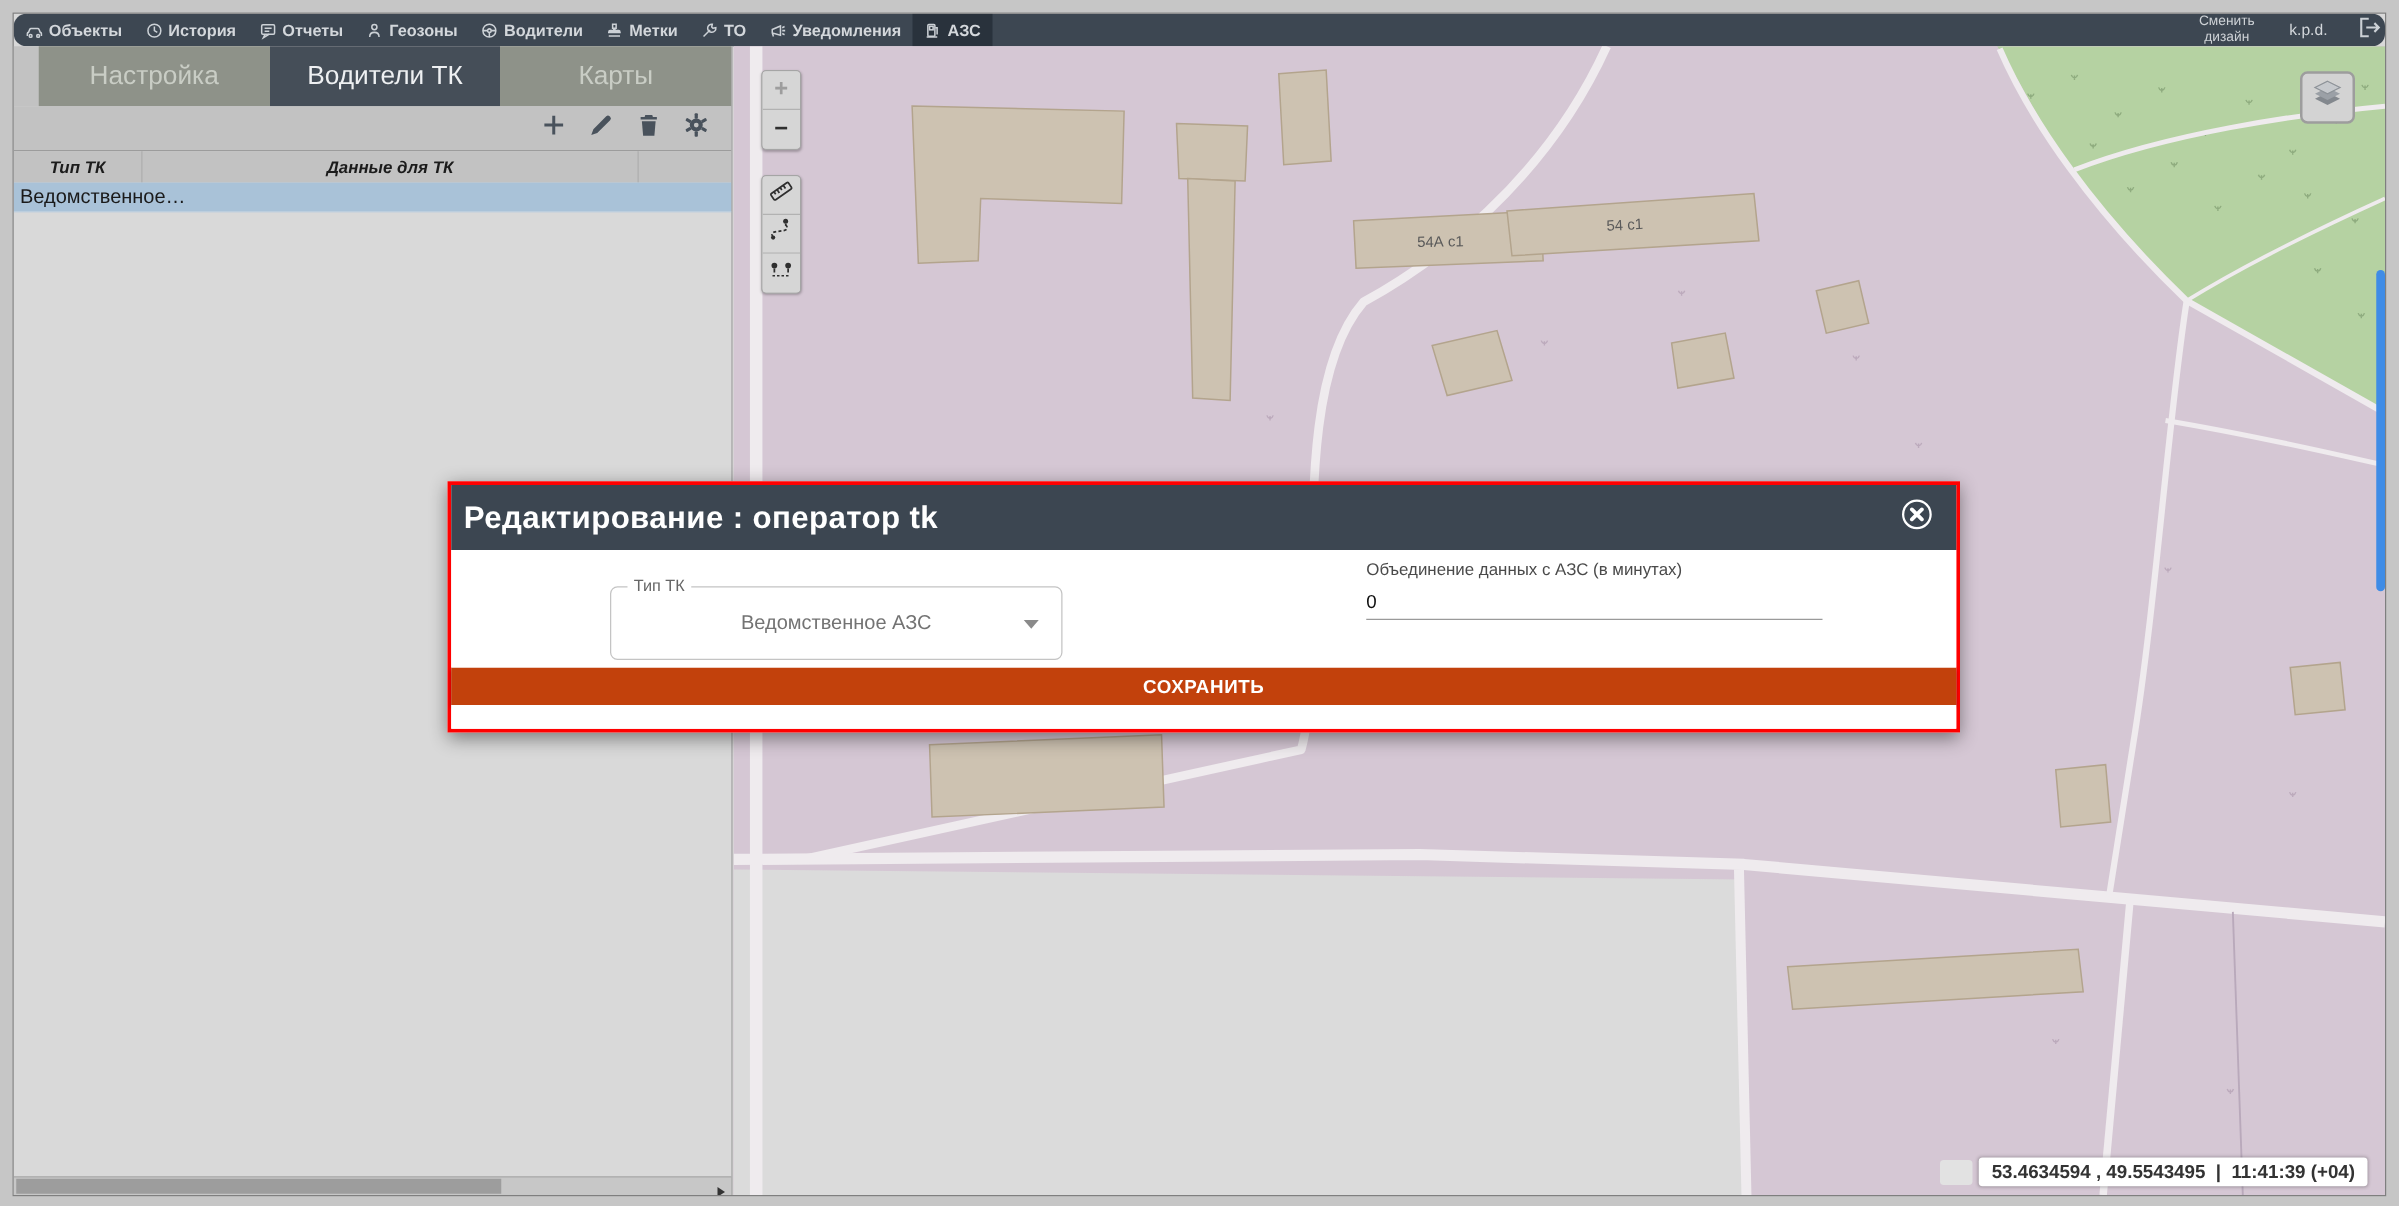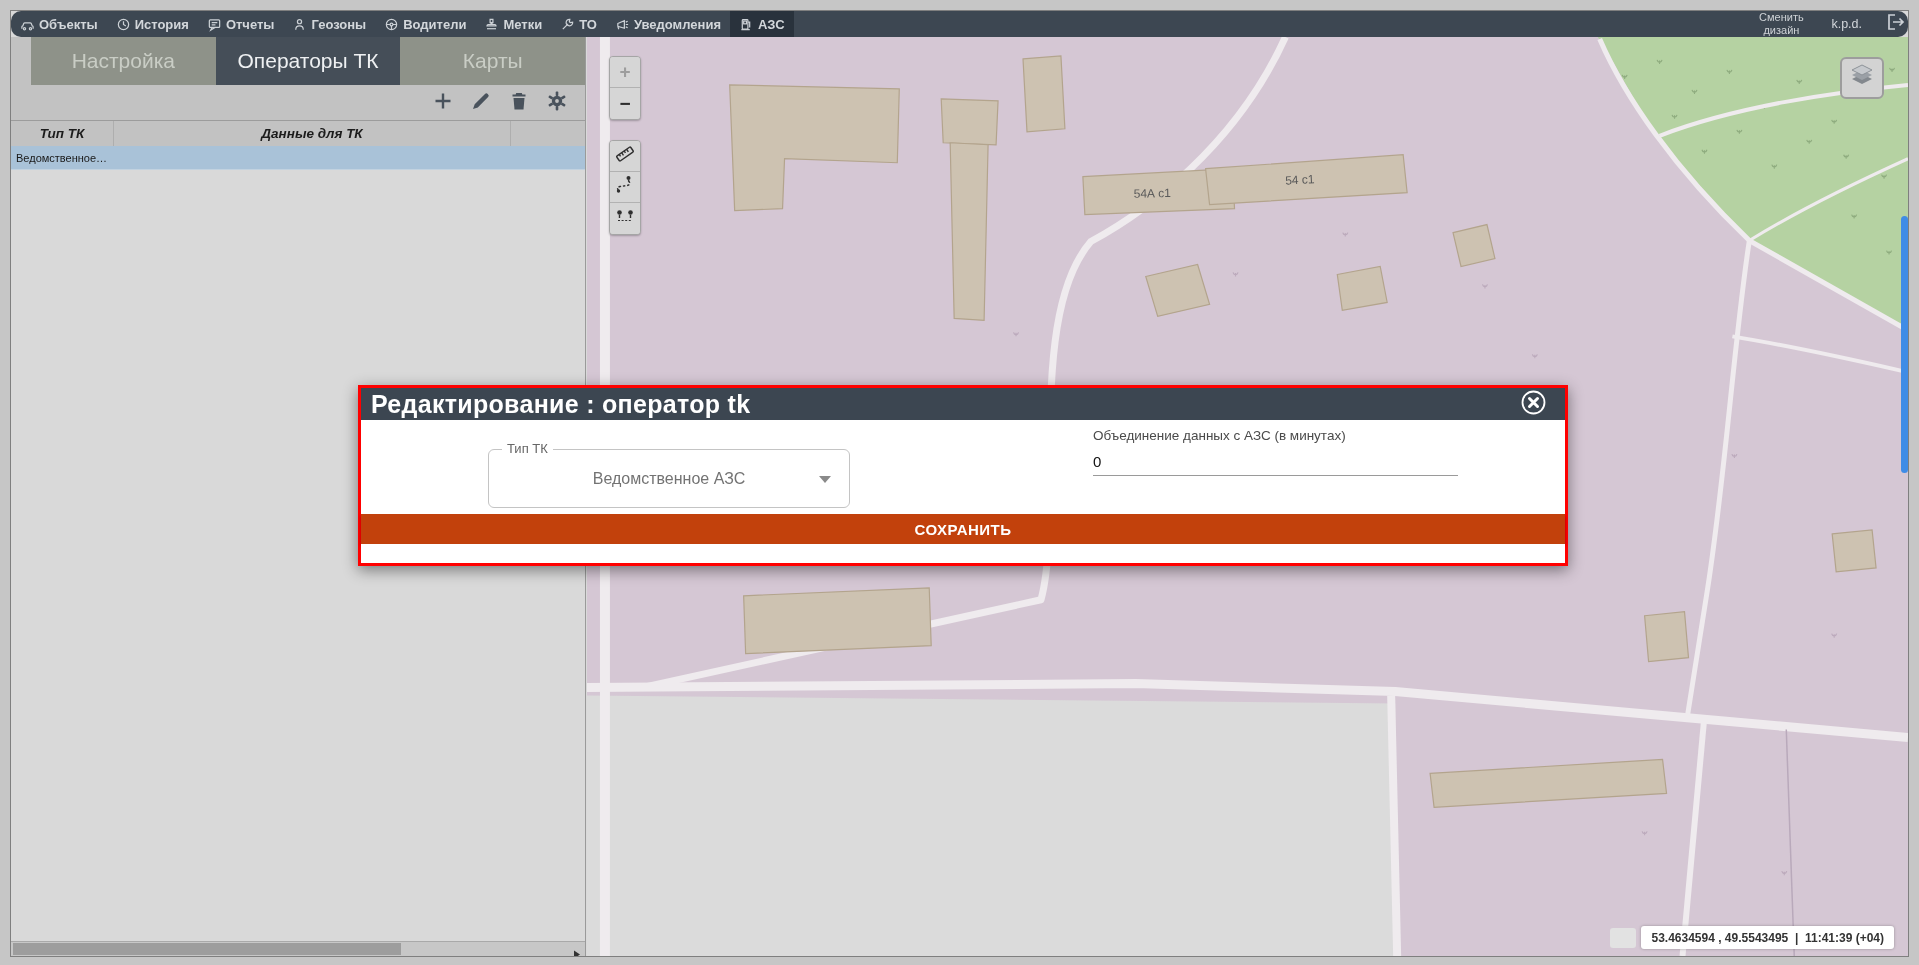--- a/index.html
+++ b/index.html
@@ -21,44 +21,44 @@
   .sidebar { position:absolute; left:0; top:26px; width:575px; bottom:0; background:#d9d9d9; border-right:1px solid #9a9a9a; display:flex; flex-direction:column; }
   .tabs { height:48px; display:flex; background:#c2c2c2; padding-left:20px; flex:0 0 auto; }
   .tab { flex:1; display:flex; align-items:center; justify-content:center; font-size:21px; background:#8e9289; color:#c9cdc5; cursor:pointer; }
   .tab.active { background:#454e58; color:#eef0f2; }
   .panel-toolbar { height:36px; background:#c2c2c2; display:flex; justify-content:flex-end; align-items:center; gap:14px; padding-right:16px; border-bottom:1px solid #9c9c9c; flex:0 0 auto; }
   .tool-btn { display:flex; align-items:center; justify-content:center; width:24px; height:24px; cursor:pointer; }
   .table-header { height:25px; background:#c2c2c2; display:flex; align-items:center; font-size:13.5px; font-weight:bold; font-style:italic; color:#1c1c1c; flex:0 0 auto; }
   .th-cell { display:flex; align-items:center; justify-content:center; height:100%; border-right:1px solid #aeaeae; }
   .th-cell.c1 { width:103px; }
   .th-cell.c2 { width:397px; }
-  .table-row { height:24px; background:#a9c2d8; display:flex; align-items:center; padding-left:5px; font-size:11px; color:#1a1a1a; border-bottom:1px solid #c2d2e0; cursor:pointer; flex:0 0 auto; }
+  .table-row { height:24px; background:#a9c2d8; display:flex; align-items:center; padding-left:5px; font-size:16px; color:#1a1a1a; border-bottom:1px solid #c2d2e0; cursor:pointer; flex:0 0 auto; }
   .panel-body { flex:1; background:#d9d9d9; }
   .hscroll { height:15px; background:#c7c7c7; border-top:1px solid #a9a9a9; position:relative; flex:0 0 auto; }
   .hscroll-thumb { position:absolute; left:2px; top:1px; width:388px; height:12px; background:#9d9d9d; cursor:pointer; }
   .hscroll-arrow { position:absolute; right:4px; top:3px; cursor:pointer; }
 
   
   .map { position:absolute; left:576px; top:26px; right:0; bottom:0; background:#d5c7d4; }
   .map svg.basemap { width:100%; height:100%; display:block; }
   .map-controls { position:absolute; left:22px; top:19px; }
   .ctl-group { border:1px solid #a5a5a5; border-radius:4px; overflow:hidden; width:32px; background:#d6d6d6; box-shadow:0 1px 2px rgba(0,0,0,.25); }
   .ctl-group + .ctl-group { margin-top:20px; }
   .map-btn { width:100%; height:31px; display:flex; align-items:center; justify-content:center; background:#d6d6d6; border-bottom:1px solid #b2b2b2; cursor:pointer; font-size:19px; font-weight:bold; color:#2f2f2f; }
   .map-btn:last-child { border-bottom:none; }
   .map-btn.disabled { color:#9d9d9d; }
   .layers-btn { position:absolute; right:24px; top:20px; width:44px; height:42px; background:#d3d3d3; border:2px solid #9d9d9d; border-radius:6px; display:flex; align-items:center; justify-content:center; cursor:pointer; }
   .statusbar { position:absolute; right:14px; bottom:7px; display:flex; align-items:center; gap:5px; }
   .status-stub { width:26px; height:20px; background:#e2e2e2; border-radius:3px; }
-  .status-box { height:23px; background:#ffffff; border-radius:3px; padding:0 10px; display:flex; align-items:center; font-size:12px; font-weight:bold; color:#333; box-shadow:0 0 3px rgba(0,0,0,.3); white-space:pre; }
+  .status-box { height:23px; background:#ffffff; border-radius:3px; padding:0 10px; display:flex; align-items:center; font-size:15px; font-weight:bold; color:#333; box-shadow:0 0 3px rgba(0,0,0,.3); white-space:pre; }
   .edge-scroll { position:absolute; right:0; top:205px; width:7px; height:257px; background:#3f8ce6; border-radius:4px; z-index:40; }
 
   
   .modal { position:absolute; left:358px; top:385px; width:1210px; border:3px solid #ff0000; background:#fff; z-index:100; box-shadow:0 4px 14px rgba(0,0,0,.45); }
-  .modal-header { height:32px; background:#3c4651; color:#fff; display:flex; align-items:center; padding:16px 10px; }
+  .modal-header { height:52px; background:#3c4651; color:#fff; display:flex; align-items:center; padding:16px 10px; }
   .modal-title { font-size:25px; font-weight:bold; letter-spacing:.3px; }
   .modal-close { margin-left:auto; margin-right:8px; cursor:pointer; display:flex; align-items:center; }
   .modal-body { position:relative; height:94px; background:#fff; }
   .dd { position:absolute; left:127px; top:29px; width:362px; height:59px; border:1px solid #c4c4c4; border-radius:6px; cursor:pointer; }
   .dd-label { position:absolute; top:-9px; left:13px; background:#fff; padding:0 5px; font-size:13px; color:#666; }
   .dd-value { width:100%; height:100%; display:flex; align-items:center; justify-content:center; font-size:16px; color:#737373; }
   .dd-arrow { position:absolute; right:18px; top:26px; width:0; height:0; border-left:6px solid transparent; border-right:6px solid transparent; border-top:7px solid #8a8a8a; }
   .num-label { position:absolute; left:732px; top:8px; font-size:13.5px; color:#4a4a4a; }
   .num-input { position:absolute; left:732px; top:28px; width:365px; height:28px; border:none; border-bottom:1px solid #9a9a9a; font-size:15px; color:#111; background:transparent; outline:none; font-family:"Liberation Sans", sans-serif; }
   .save-btn { display:block; width:100%; height:30px; border:none; background:#c2410c; color:#fff; font-size:15px; font-weight:bold; letter-spacing:.5px; cursor:pointer; font-family:"Liberation Sans", sans-serif; box-shadow:0 2px 3px rgba(0,0,0,.35); }
@@ -164,21 +164,21 @@
               <path d="M11,3 H5 V17 H11"></path>
               <path d="M9,10 h10 m-3.5,-3.5 L19,10 l-3.5,3.5"></path>
             </svg></span>
       </div>
     </div>
   </div>
 
   <div class="sidebar">
     <div class="tabs">
       <div class="tab">Настройка</div>
-      <div class="tab active">Операторы ТК</div>
+      <div class="tab active">Водители ТК</div>
       <div class="tab">Карты</div>
     </div>
     <div class="panel-toolbar">
       <div class="tool-btn">
         <span><svg width="22" height="22" viewBox="0 0 22 22" stroke="#49525c" stroke-width="2.4" fill="none">
               <path d="M11,3.5 V18.5 M3.5,11 H18.5"></path>
             </svg></span>
       </div>
       <div class="tool-btn">
         <span><svg width="22" height="22" viewBox="0 0 22 22" fill="#49525c">

